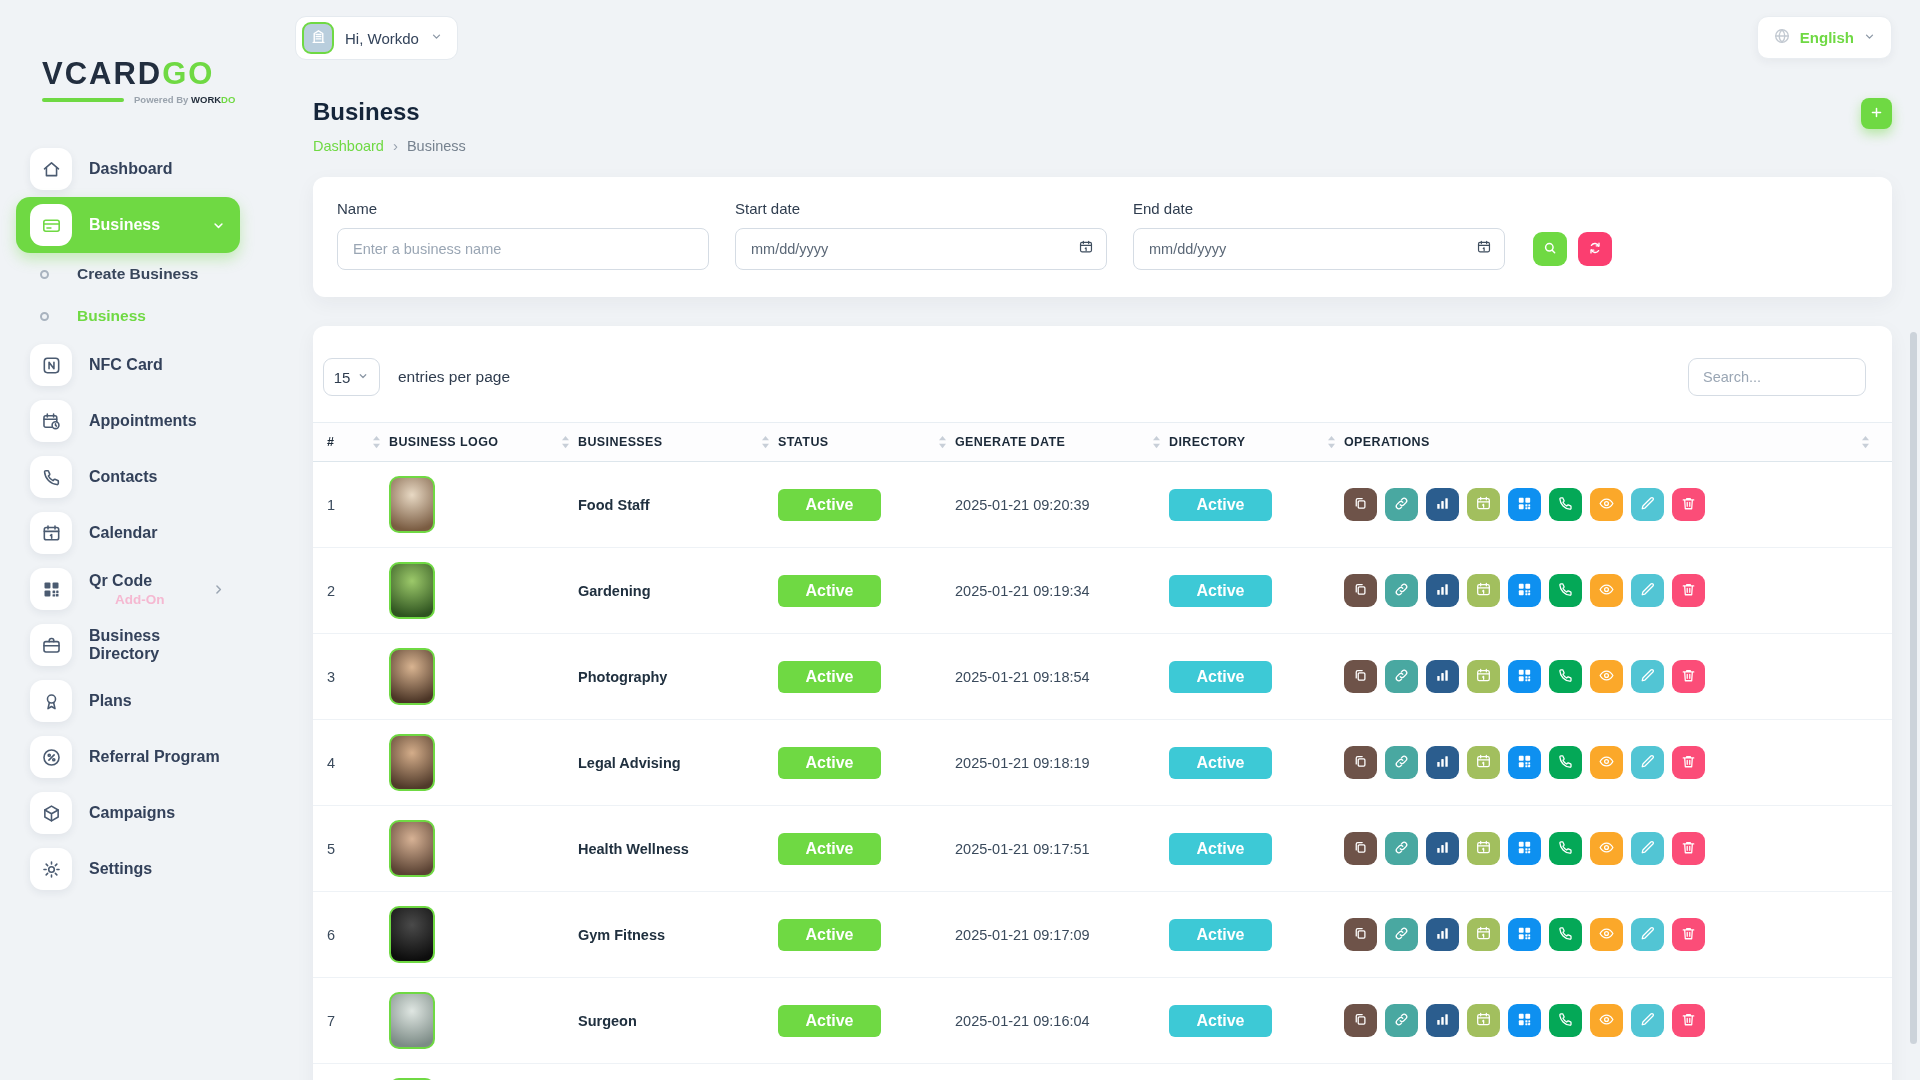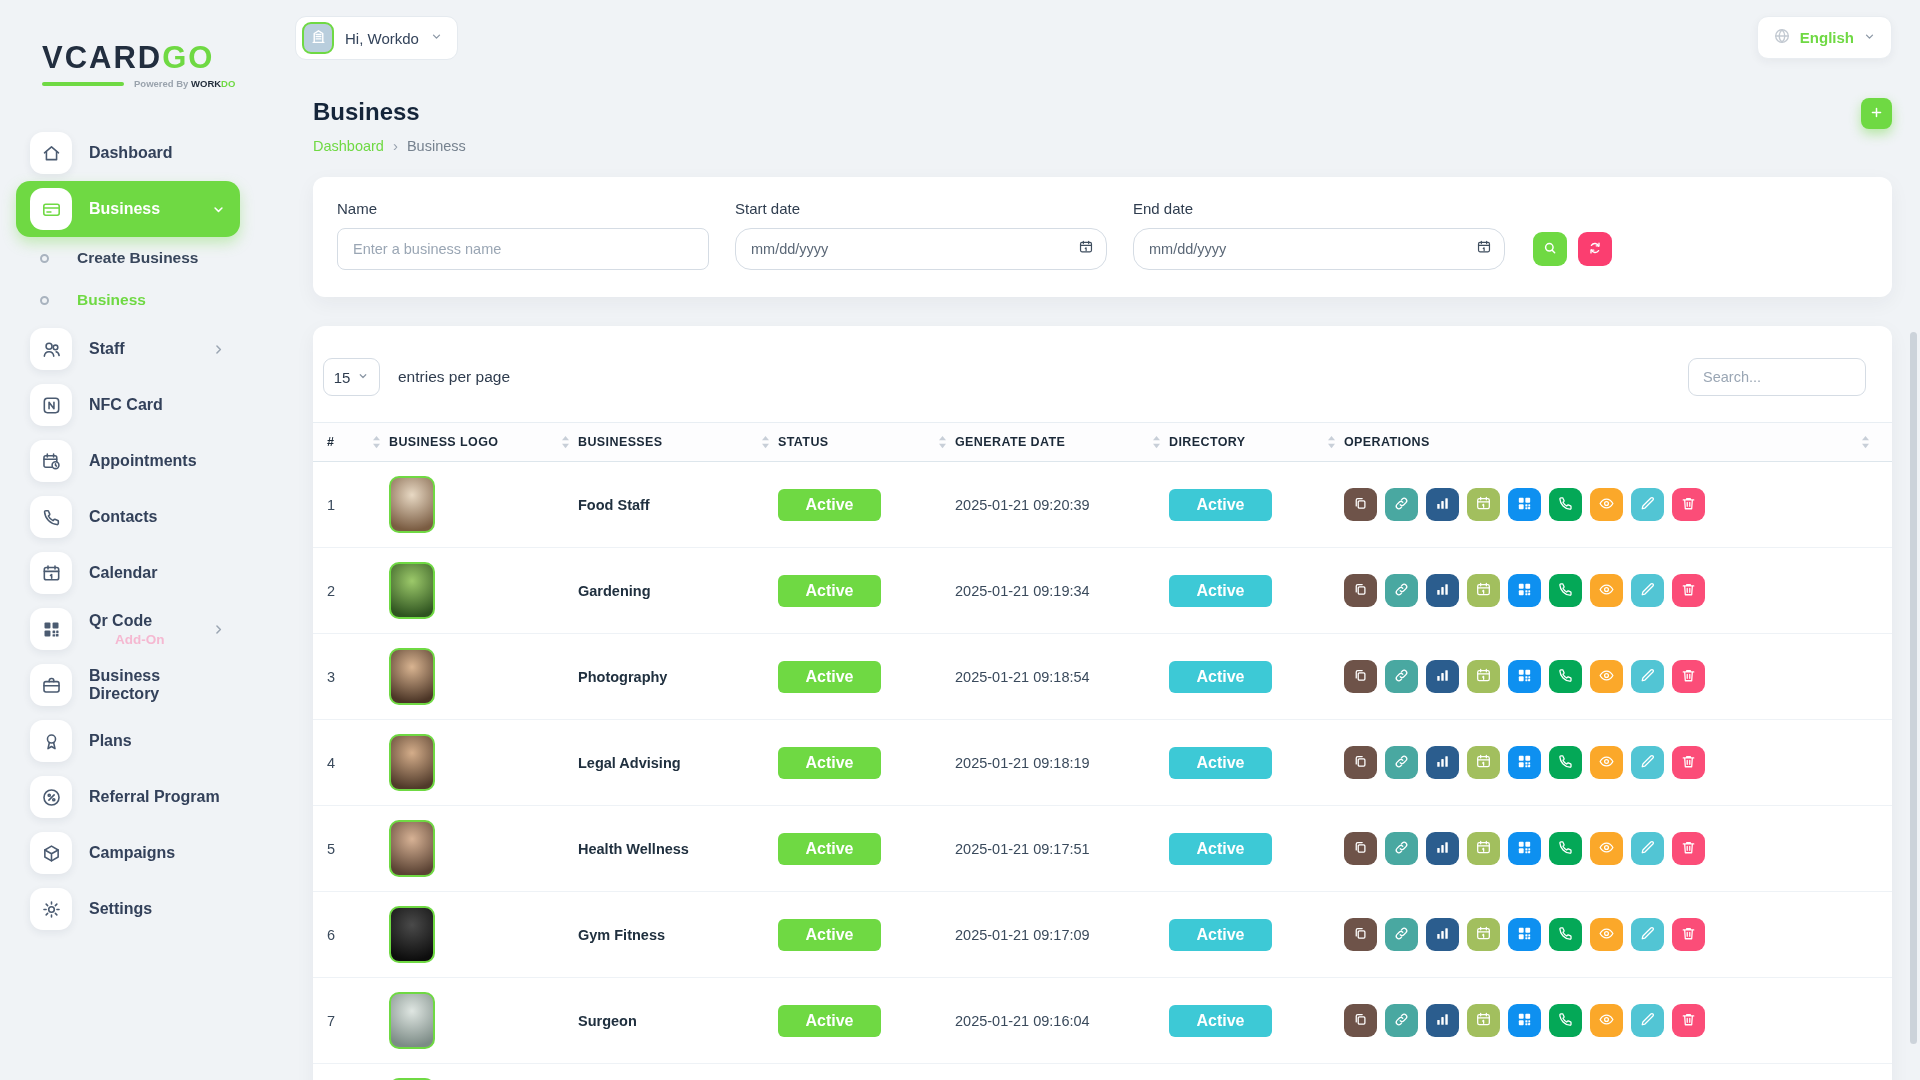--- a/index.html
+++ b/index.html
@@ -1,21 +1,21 @@
 <!DOCTYPE html>
 <html><head>
 <meta charset="utf-8">
 <style>
   * { margin:0; padding:0; box-sizing:border-box; }
   html,body { width:1920px; height:1080px; overflow:hidden; }
   body { font-family:"Liberation Sans", sans-serif; background:#f0f3f6; color:#2e3c4e; }
   .app { display:flex; width:100%; height:100%; }
 
   
-  .sidebar { flex:0 0 285px; padding-top:40px; }
+  .sidebar { flex:0 0 285px; padding-top:40px;margin-top:16px; }
   .logo { padding-left:42px; cursor:pointer; }
   .logo-text { font-size:31px; font-weight:800; letter-spacing:2px; color:#222e3f; }
   .logo-text .accent { color:#6fd943; }
   .logo-bottom { display:flex; align-items:center; gap:10px; margin-top:2px; }
   .logo-underline { width:82px; height:4px; border-radius:2px; background:#6fd943; }
   .powered { font-size:9.5px; color:#9aa3ad; font-weight:600; }
   .powered b { color:#1f2a38; font-weight:800; }
   .powered .accent { color:#6fd943; font-weight:800; }
 
   nav { margin-top:36px; display:flex; flex-direction:column; }
@@ -65,21 +65,21 @@
              display:grid; place-items:center; cursor:pointer; box-shadow:0 5px 12px rgba(111,217,67,.45); }
   .add-btn svg { width:15px; height:15px; }
 
   .card { background:#fff; border-radius:12px; box-shadow:0 6px 20px rgba(33,48,66,.05); }
   .filter-card { margin:23px 28px 0 28px; padding:23px 24px 27px 24px; display:flex; gap:26px; align-items:flex-end; }
   .field { display:flex; flex-direction:column; gap:11px; }
   .field label { font-size:15px; color:#2f3d4f; }
   .text-input { width:372px; height:42px; border:1px solid #d5dce4; border-radius:8px; padding:0 15px;
                 font-size:14.5px; color:#2e3c4e; outline:none; font-family:inherit; }
   .text-input::placeholder { color:#9aa6b4; }
-  .date-input { width:372px; height:42px; border:1px solid #d5dce4; border-radius:16px; padding:0 12px 0 15px;
+  .date-input { width:372px; height:42px; border:1px solid #d5dce4; border-radius:8px; padding:0 12px 0 15px;
                 display:flex; align-items:center; justify-content:space-between; cursor:text; }
   .date-ph { font-size:14.5px; color:#5b6877; }
   .date-cal { color:#3e4d5e; display:grid; place-items:center; }
   .date-cal svg { width:16px; height:16px; }
   .filter-actions { display:flex; gap:11px; margin-left:2px; padding-bottom:4px; }
   .sq-btn { width:34px; height:34px; border:none; border-radius:9px; color:#fff; display:grid; place-items:center; cursor:pointer; }
   .sq-btn svg { width:16px; height:16px; }
   .btn-search { background:#6fd943; }
   .btn-reset  { background:#fb3e70; }
 
@@ -151,36 +151,20 @@
             </svg>
           </span>
         </div>
         <div class="sub-item">
           <span class="sub-dot"></span>
           <span class="sub-label">Create Business</span>
         </div>
         <div class="sub-item active">
           <span class="sub-dot"></span>
           <span class="sub-label">Business</span>
-        </div>
-        <div class="nav-item">
-          <span class="icon-tile">
-            <svg class="ic" viewBox="0 0 24 24">
-              <circle cx="9.2" cy="8.3" r="3.4"></circle>
-              <path d="M3.8 19.6c.4-3.1 2.7-5.1 5.4-5.1s5 2 5.4 5.1"></path>
-              <circle cx="16.6" cy="9.6" r="2.6"></circle>
-              <path d="M17.3 14.7c1.9.5 3.1 2.1 3.4 4.2"></path>
-            </svg>
-          </span>
-          <span class="nav-label">Staff</span>
-          <span class="nav-chev">
-            <svg class="ic" viewBox="0 0 24 24" style="stroke-width:2.4">
-              <path d="M9.5 6.5 15 12l-5.5 5.5"></path>
-            </svg>
-          </span>
         </div>
         <div class="nav-item">
           <span class="icon-tile">
             <svg class="ic" viewBox="0 0 24 24">
               <rect x="3.8" y="3.8" width="16.4" height="16.4" rx="3.5"></rect>
               <path d="M9.2 15.6V8.4l5.6 7.2V8.4"></path>
             </svg>
           </span>
           <span class="nav-label">NFC Card</span>
         </div>

